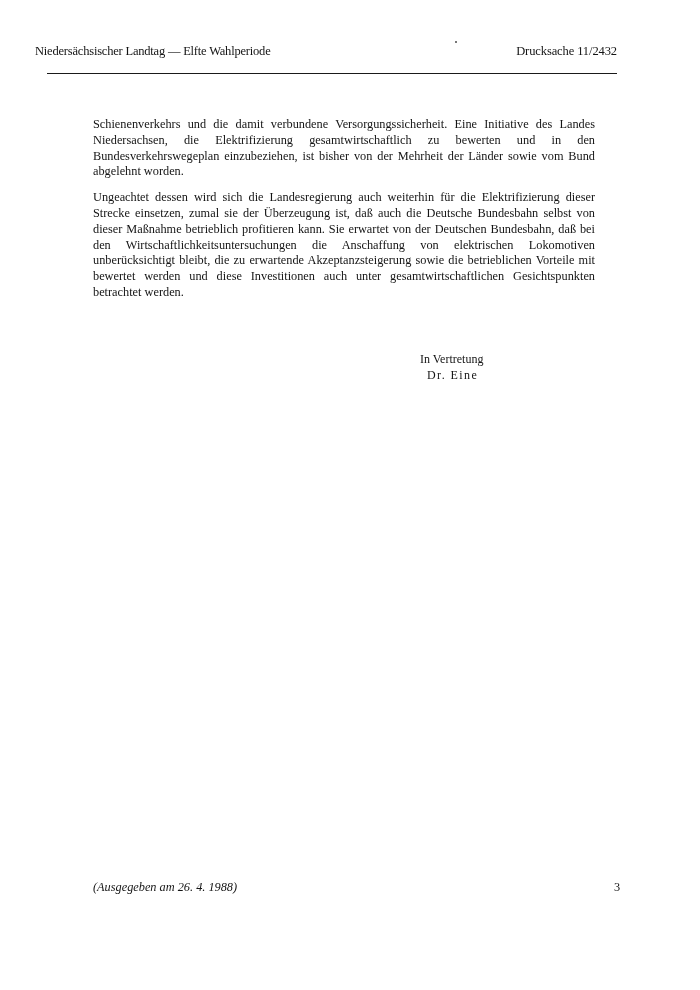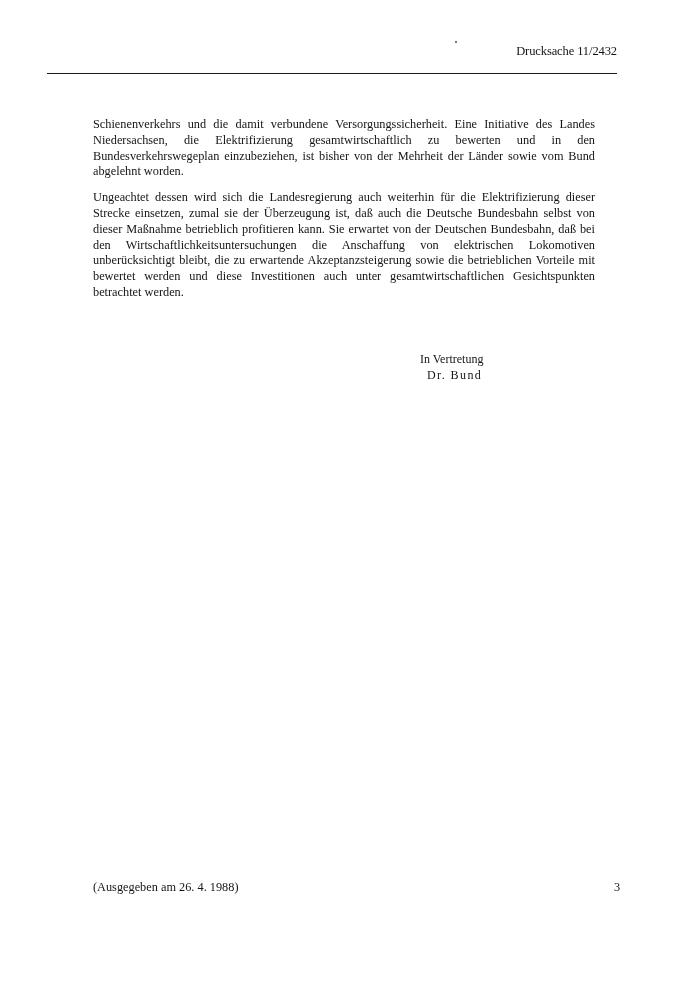--- a/index.html
+++ b/index.html
@@ -65,47 +65,49 @@
     }
     .signature .name {
       padding-left: 7px;
       letter-spacing: 1.4px;
     }
     .footer-left {
       position: absolute;
       left: 93px;
       top: 880px;
       font-size: 12.3px;
+      font-style: italic;
     }
     .footer-right {
       position: absolute;
       left: 614px;
       top: 880px;
       font-size: 12.3px;
     }
     .speck {
       position: absolute;
       background: #777;
       width: 2px;
       height: 2px;
     }
   </style>
 </head>
 <body>
 
 <div class="header">
+  <span class="header-left">Niedersächsischer Landtag — Elfte Wahlperiode</span>
   <span class="header-right">Drucksache 11/2432</span>
 </div>
 <div class="header-rule"></div>
 <div class="speck" style="left:455px;top:41px;"></div>
 
 <div class="body-text">
   <p>Schienenverkehrs und die damit verbundene Versorgungssicherheit. Eine Initiative des Landes Niedersachsen, die Elektrifizierung gesamtwirtschaftlich zu bewerten und in den Bundesverkehrswegeplan einzubeziehen, ist bisher von der Mehrheit der Länder sowie vom Bund abgelehnt worden.</p>
   <p>Ungeachtet dessen wird sich die Landesregierung auch weiterhin für die Elektrifizierung dieser Strecke einsetzen, zumal sie der Überzeugung ist, daß auch die Deutsche Bundesbahn selbst von dieser Maßnahme betrieblich profitieren kann. Sie erwartet von der Deutschen Bundesbahn, daß bei den Wirtschaftlichkeitsuntersuchungen die Anschaffung von elektrischen Lokomotiven unberücksichtigt bleibt, die zu erwartende Akzeptanzsteigerung sowie die betrieblichen Vorteile mit bewertet werden und diese Investitionen auch unter gesamtwirtschaftlichen Gesichtspunkten betrachtet werden.</p>
 </div>
 
 <div class="signature">
   <div>In Vertretung</div>
-  <div class="name">Dr. Bund</div>
+  <div class="name">Dr. Eine</div>
 </div>
 
 <div class="footer-left">(Ausgegeben am 26. 4. 1988)</div>
 <div class="footer-right">3</div>
 
 </body></html>

